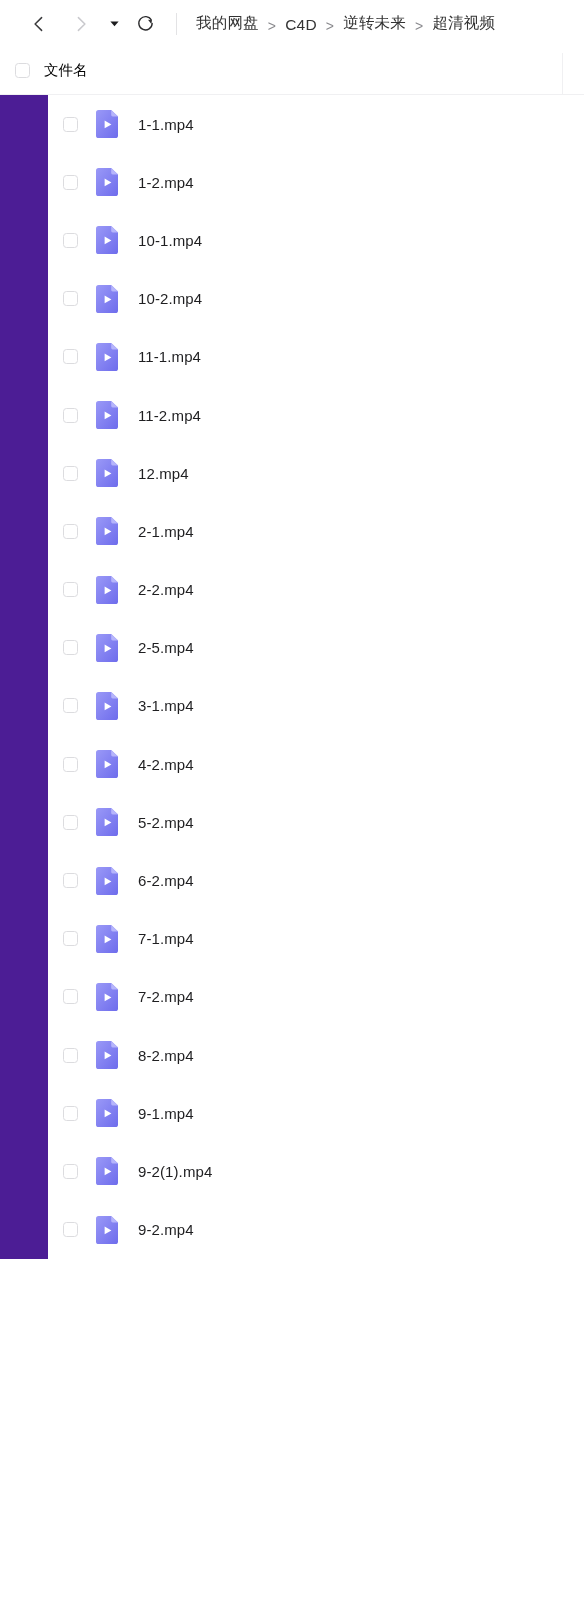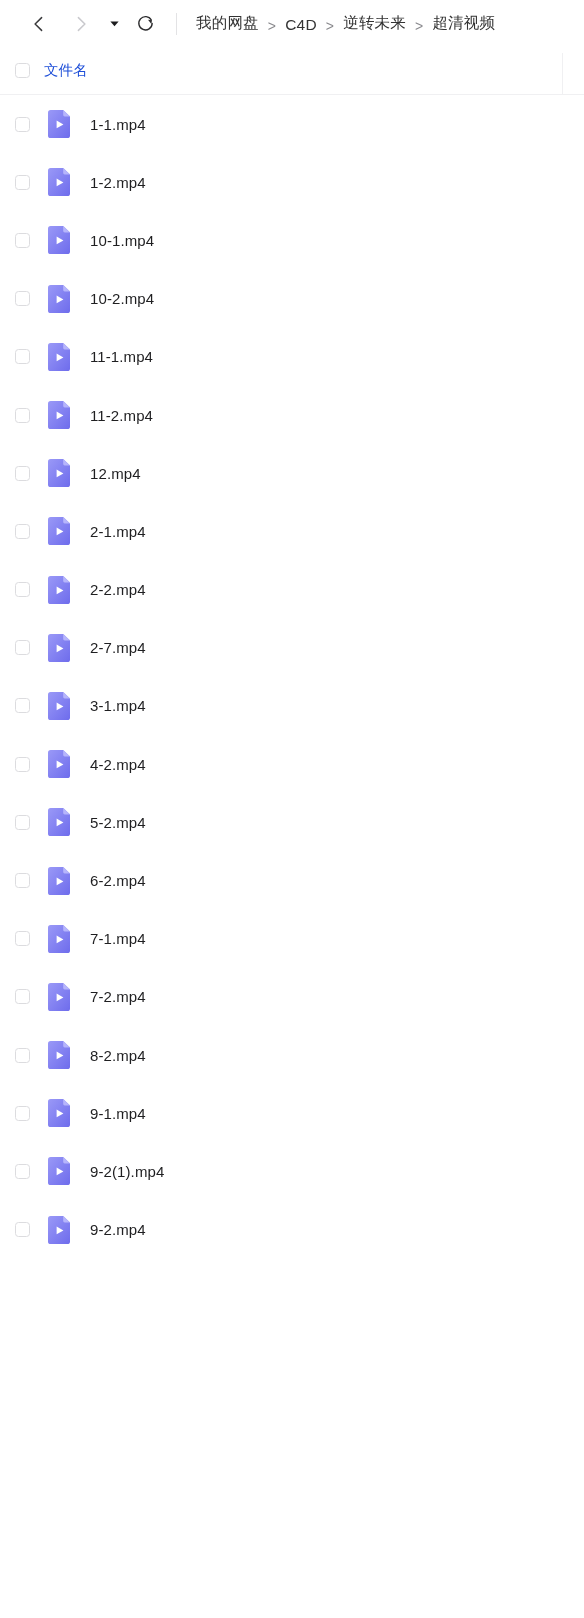--- a/index.html
+++ b/index.html
@@ -88,37 +88,37 @@
   }
   .col-check {
     width: 44px;
     flex: 0 0 44px;
     display: flex;
     align-items: center;
     justify-content: center;
   }
   .header-label {
     font-size: 14.5px;
-    color: #1d4ed8;
+    color: #000000;
     margin-left: 0px;
   }
 
   
   .cbx {
     width: 15px;
     height: 15px;
     border: 1px solid #dcdcdf;
     border-radius: 3.5px;
     background: #ffffff;
     box-sizing: border-box;
     display: block;
   }
 
   
-  .rows { background: #fca5a5; }
+  .rows { background: #4c1d95; padding-left: 48px; }
   .row {
     height: 58.2px;
     display: flex;
     align-items: center;
     box-sizing: border-box;
     background: #ffffff;
   }
   .row-icon {
     width: 28px;
     flex: 0 0 28px;
@@ -373,21 +373,21 @@
             <linearGradient id="g9" x1="0" y1="0" x2="1" y2="1">
               <stop offset="0" stop-color="#9a99f7"></stop>
               <stop offset="1" stop-color="#6e6cec"></stop>
             </linearGradient>
           </defs>
           <path d="M2.6 0 H15.2 L22 6.4 V25.4 Q22 28 19.4 28 H2.6 Q0 28 0 25.4 V2.6 Q0 0 2.6 0 Z" fill="url(#g9)"></path>
           <path d="M15.2 0 L22 6.4 H16.6 Q15.2 6.4 15.2 5.1 Z" fill="#b6b5fb"></path>
           <path d="M8.6 10.6 L15.4 14.4 L8.6 18.2 Z" fill="#ffffff"></path>
         </svg>
       </div>
-      <div class="file-name">2-7.mp4</div>
+      <div class="file-name">2-5.mp4</div>
     </div>
     <div class="row">
       <div class="col-check">
         <span class="cbx"></span>
       </div>
       <div class="row-icon">
         <svg class="vicon" viewBox="0 0 24 28">
           <defs>
             <linearGradient id="g10" x1="0" y1="0" x2="1" y2="1">
               <stop offset="0" stop-color="#9a99f7"></stop>

